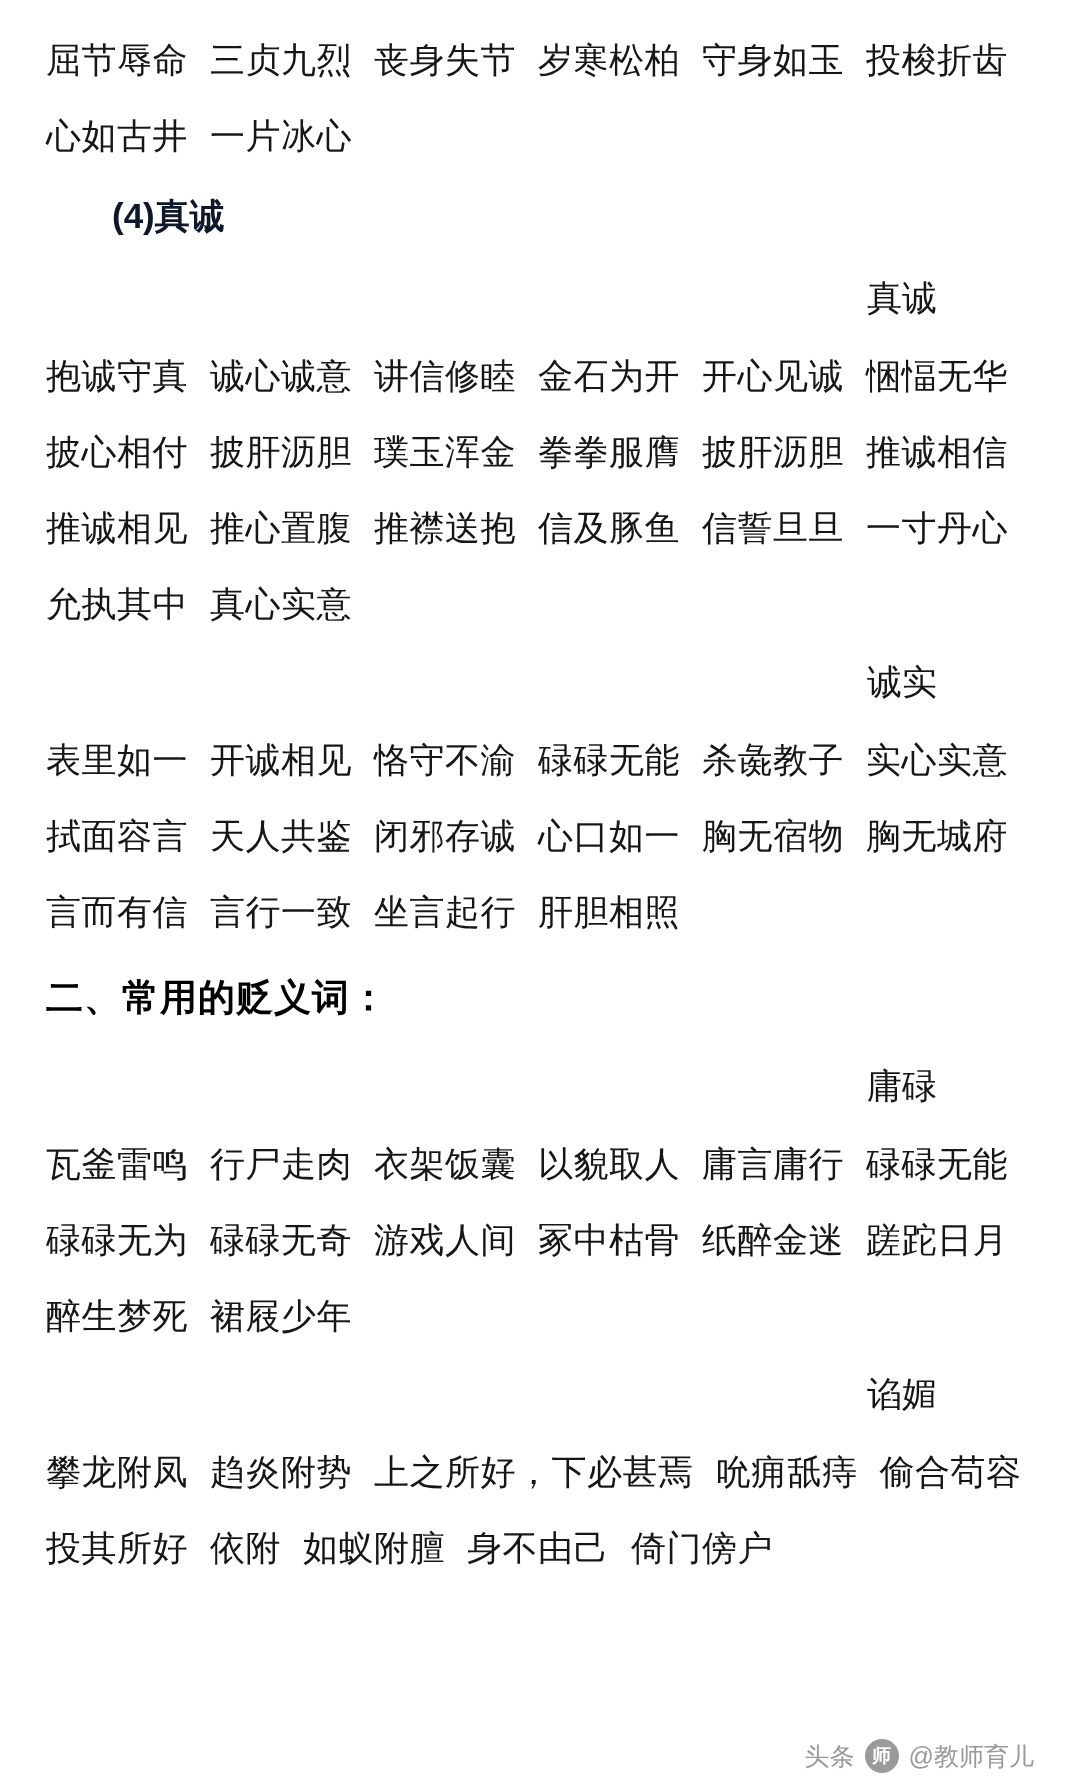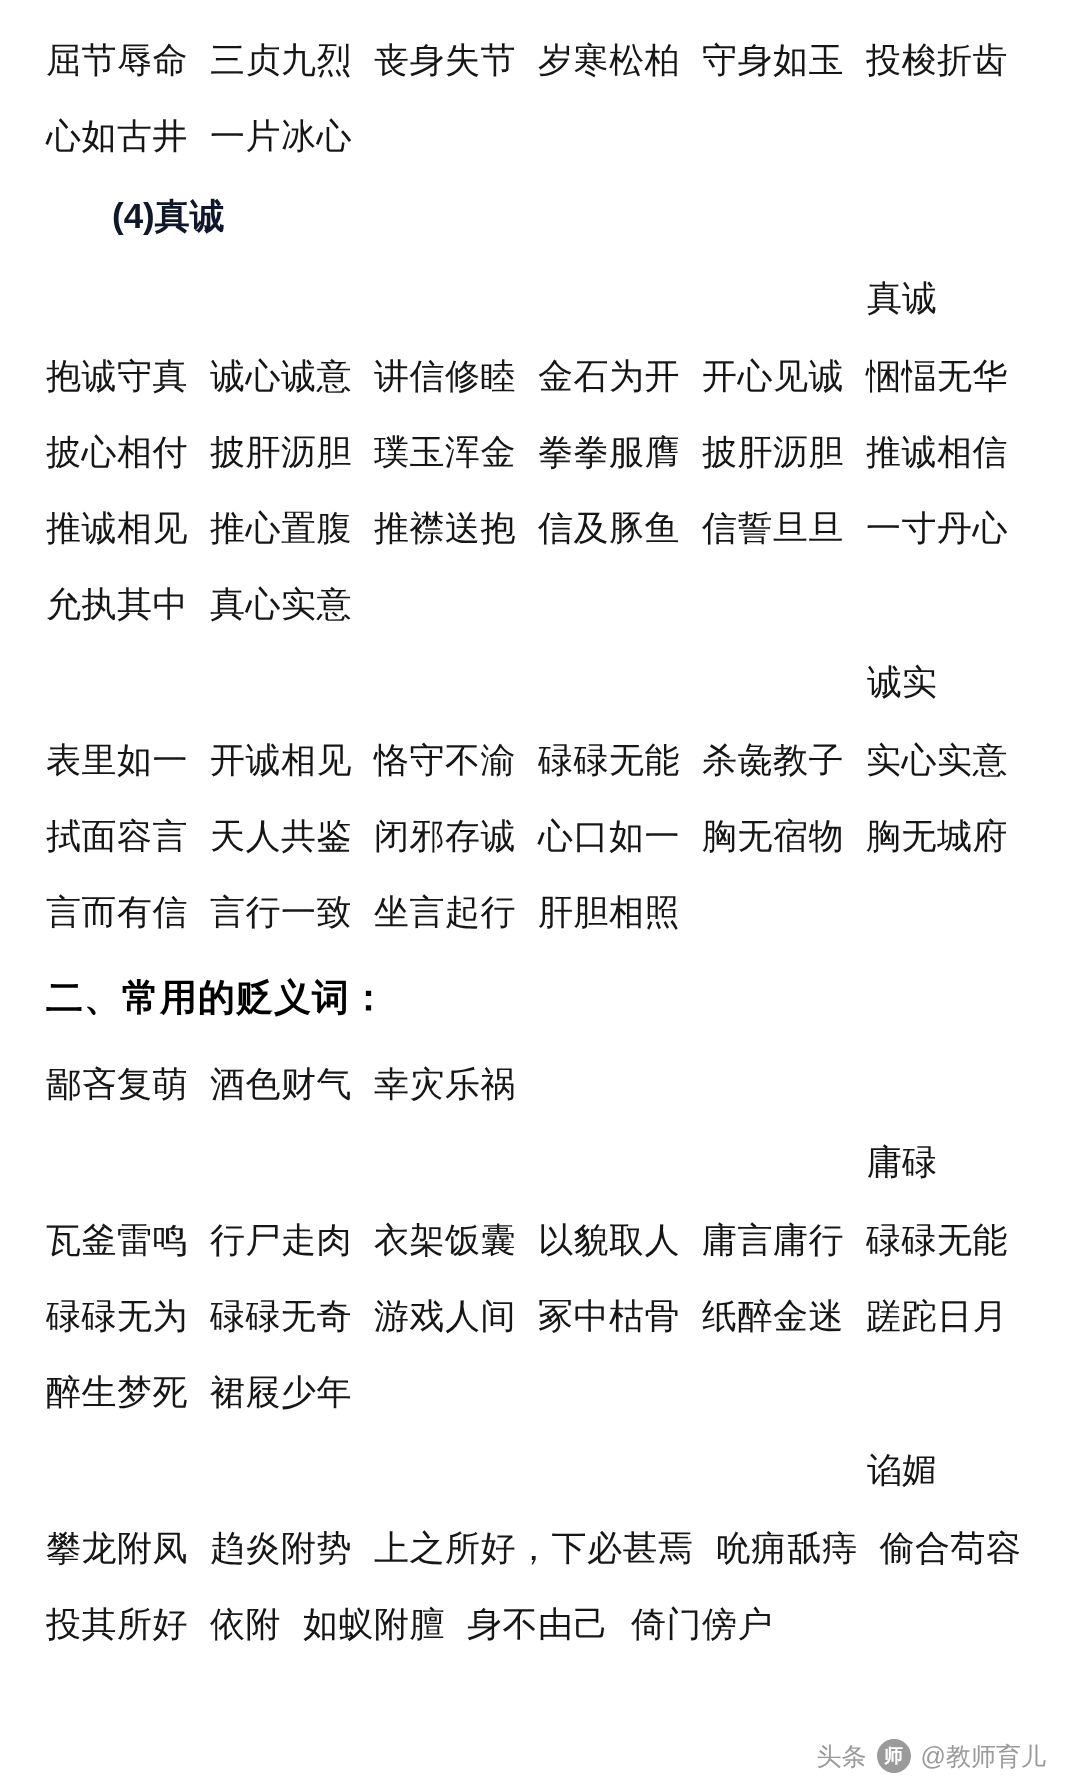--- a/index.html
+++ b/index.html
@@ -52,21 +52,21 @@
   }
   .section-head {
     font-size: 37px;
     line-height: 96px;
     color: #000000;
     font-weight: bold;
     letter-spacing: 1px;
   }
   .watermark {
     position: absolute;
-    right: 34px;
+    right: 46px;
     bottom: 18px;
     display: flex;
     align-items: flex-end;
     gap: 10px;
     color: #9a9a9a;
     font-size: 25px;
     white-space: nowrap;
   }
   .watermark .logo {
     width: 34px;
@@ -91,21 +91,20 @@
     <div class="sub-head">真诚</div>
     <div class="idiom-row"><span class="cell">抱诚守真</span><span class="cell">诚心诚意</span><span class="cell">讲信修睦</span><span class="cell">金石为开</span><span class="cell">开心见诚</span><span class="cell">悃愊无华</span></div>
     <div class="idiom-row"><span class="cell">披心相付</span><span class="cell">披肝沥胆</span><span class="cell">璞玉浑金</span><span class="cell">拳拳服膺</span><span class="cell">披肝沥胆</span><span class="cell">推诚相信</span></div>
     <div class="idiom-row"><span class="cell">推诚相见</span><span class="cell">推心置腹</span><span class="cell">推襟送抱</span><span class="cell">信及豚鱼</span><span class="cell">信誓旦旦</span><span class="cell">一寸丹心</span></div>
     <div class="idiom-row"><span class="cell">允执其中</span><span class="cell">真心实意</span></div>
     <div class="sub-head">诚实</div>
     <div class="idiom-row"><span class="cell">表里如一</span><span class="cell">开诚相见</span><span class="cell">恪守不渝</span><span class="cell">碌碌无能</span><span class="cell">杀彘教子</span><span class="cell">实心实意</span></div>
     <div class="idiom-row"><span class="cell">拭面容言</span><span class="cell">天人共鉴</span><span class="cell">闭邪存诚</span><span class="cell">心口如一</span><span class="cell">胸无宿物</span><span class="cell">胸无城府</span></div>
     <div class="idiom-row"><span class="cell">言而有信</span><span class="cell">言行一致</span><span class="cell">坐言起行</span><span class="cell">肝胆相照</span></div>
     <div class="section-head">二、常用的贬义词：</div>
-    <div class="idiom-row"><span class="cell">鄙吝复萌</span><span class="cell">酒色财气</span><span class="cell">幸灾乐祸</span></div>
     <div class="sub-head">庸碌</div>
     <div class="idiom-row"><span class="cell">瓦釜雷鸣</span><span class="cell">行尸走肉</span><span class="cell">衣架饭囊</span><span class="cell">以貌取人</span><span class="cell">庸言庸行</span><span class="cell">碌碌无能</span></div>
     <div class="idiom-row"><span class="cell">碌碌无为</span><span class="cell">碌碌无奇</span><span class="cell">游戏人间</span><span class="cell">冢中枯骨</span><span class="cell">纸醉金迷</span><span class="cell">蹉跎日月</span></div>
     <div class="idiom-row"><span class="cell">醉生梦死</span><span class="cell">裙屐少年</span></div>
     <div class="sub-head">谄媚</div>
     <div class="idiom-row"><span class="cell">攀龙附凤</span><span class="cell">趋炎附势</span><span class="cell">上之所好，下必甚焉</span><span class="cell">吮痈舐痔</span><span class="cell">偷合苟容</span></div>
     <div class="idiom-row"><span class="cell">投其所好</span><span class="cell">依附</span><span class="cell">如蚁附膻</span><span class="cell">身不由己</span><span class="cell">倚门傍户</span></div>
   </div>
 
 <div class="watermark">

